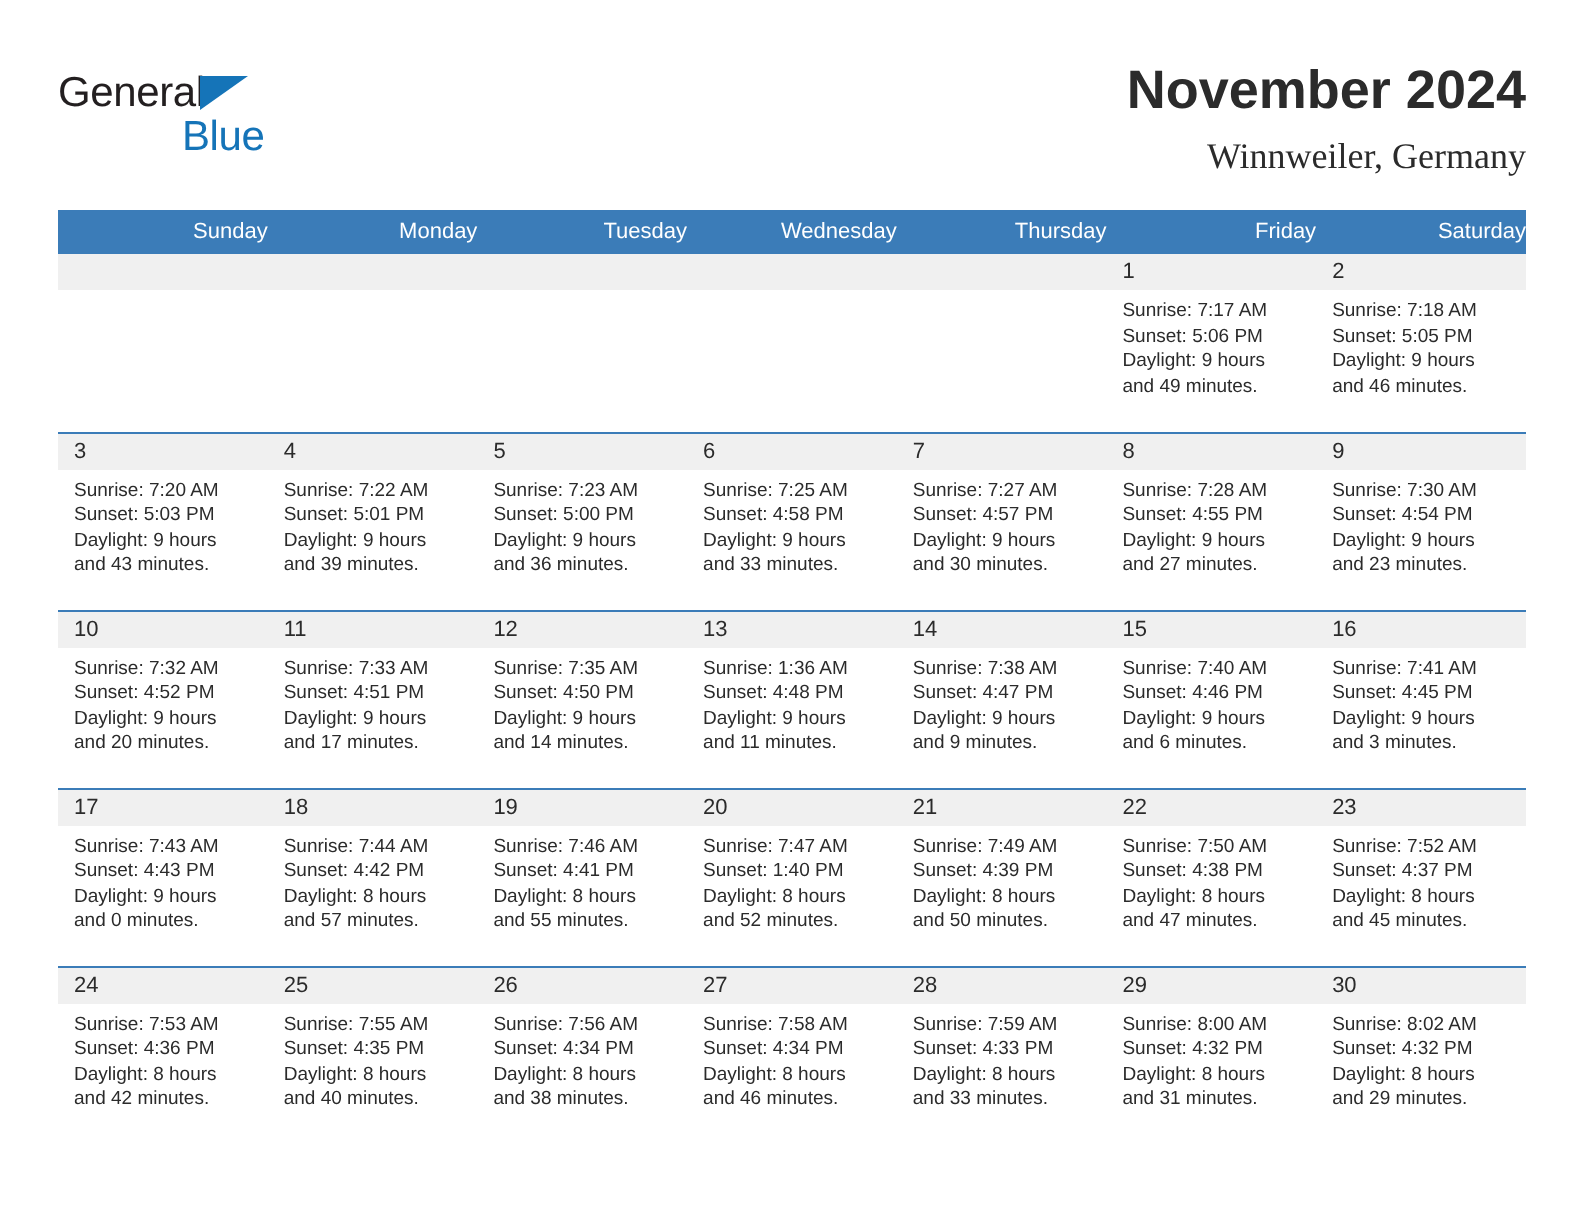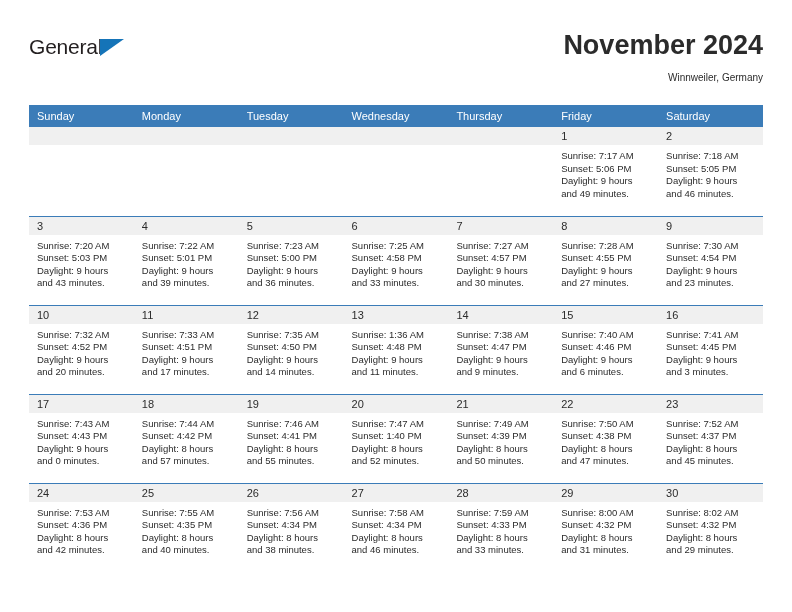--- a/index.html
+++ b/index.html
@@ -71,42 +71,43 @@
   }
   .cal-title {
     font-size: 27px;
     line-height: 34px;
     color: #2b2b2b;
     font-weight: bold;
     margin: 0;
     white-space: nowrap;
   }
   .cal-subtitle {
-    font-size: 10px;
+    font-size: 18px;
     line-height: 20px;
     color: #2b2b2b;
     margin: 6px 0 0 0;
     white-space: nowrap;
+    font-family: Liberation Serif, serif;
   }
 
   
   .calendar {
     position: absolute;
     left: 29px;
     top: 105px;
     width: 734px;
     border-collapse: collapse;
     table-layout: fixed;
   }
   .calendar th {
     background: #3b7cb8;
     color: #ffffff;
     font-size: 11px;
     font-weight: normal;
-    text-align: left;
+    text-align: right;
     padding: 5px 0 5px 8px;
     height: 19px;
     box-sizing: border-box;
   }
   .week-row > td {
     vertical-align: top;
     padding: 0;
     border-top: 1px solid #3b7cb8;
     height: 89px;
     box-sizing: border-box;
@@ -140,20 +141,21 @@
   }
 </style>
 </head>
 <body>
 
 <div class="page">
 
   <div class="header">
     <div class="brand">
       <span class="brand-line1">General</span><span class="brand-tri"></span>
+      <span class="brand-line2">Blue</span>
     </div>
     <div class="title-block">
       <h1 class="cal-title">November 2024</h1>
       <p class="cal-subtitle">Winnweiler, Germany</p>
     </div>
   </div>
 
   <table class="calendar">
     <thead>
       <tr>

